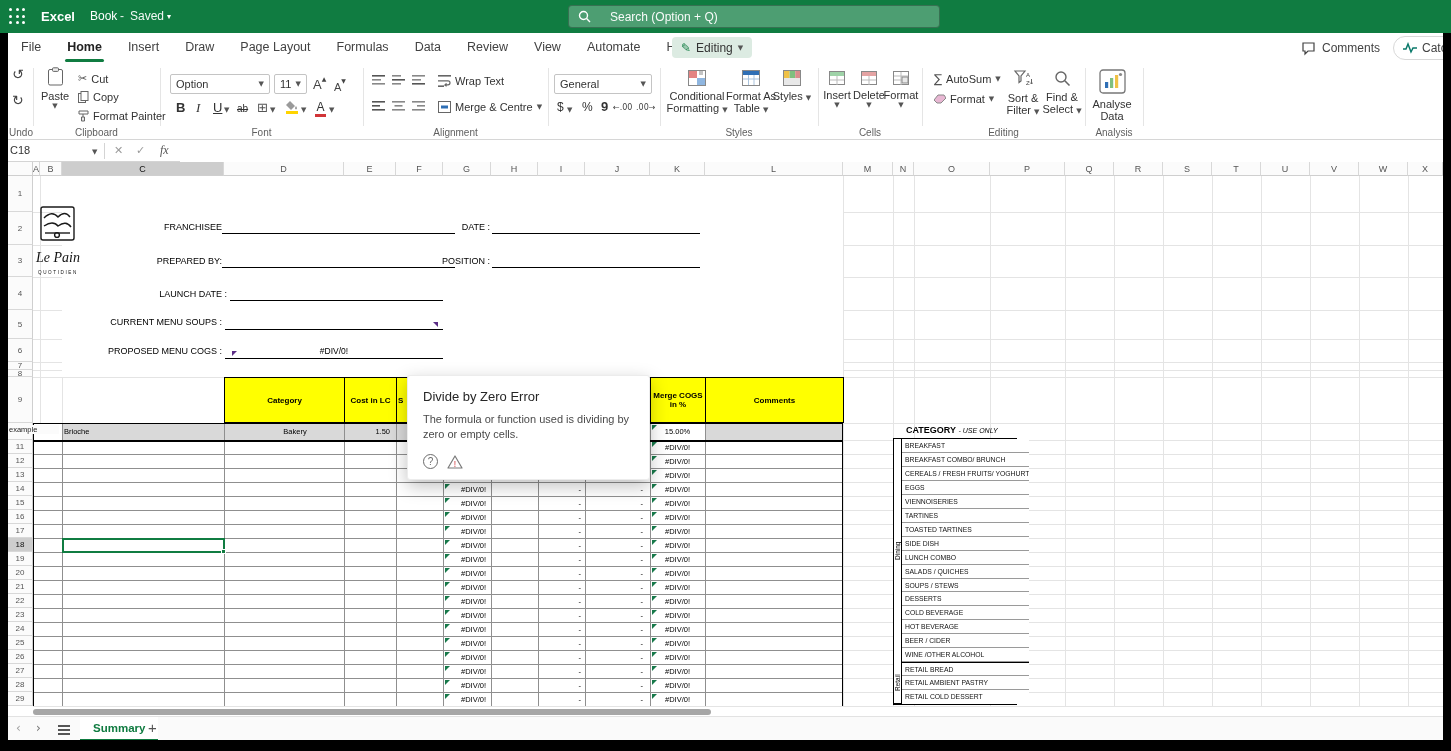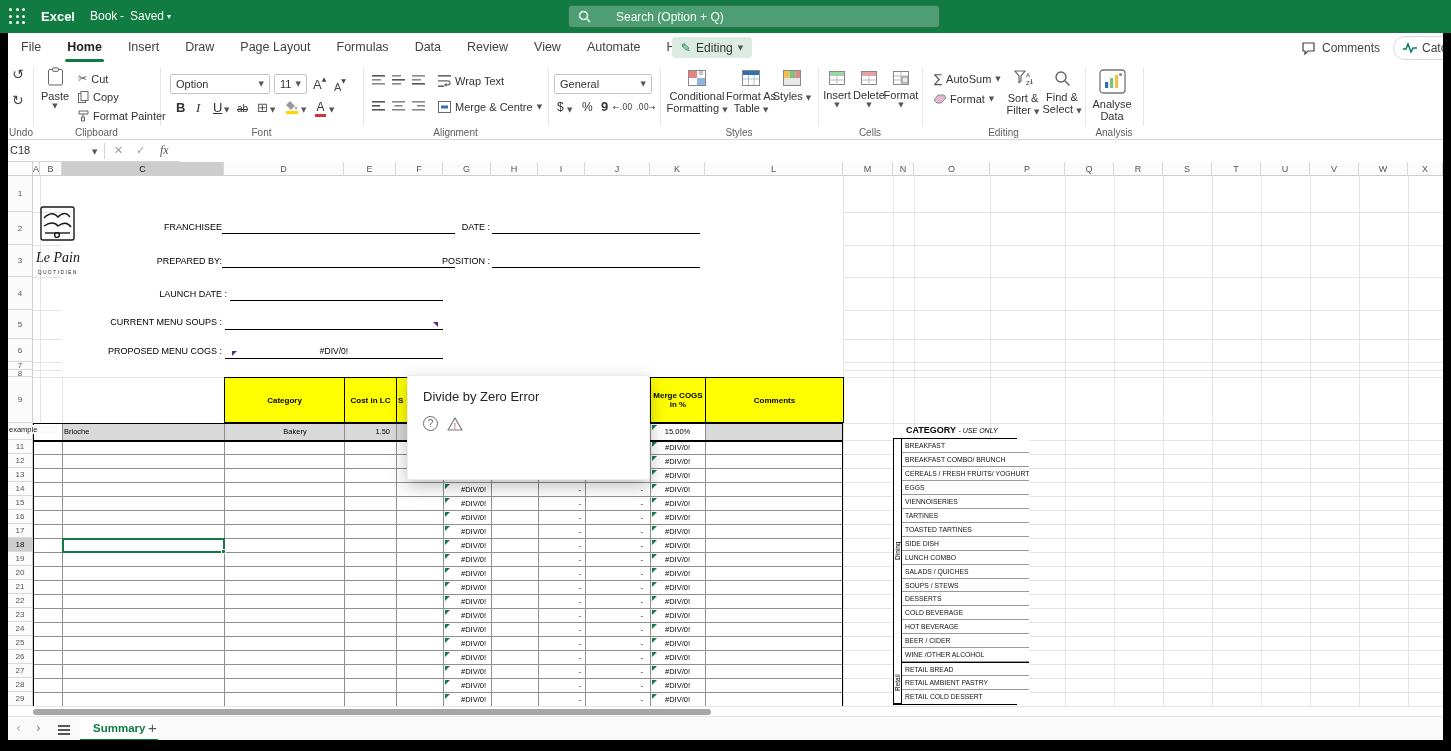--- a/index.html
+++ b/index.html
@@ -10,21 +10,21 @@
   .uico{font-family:"DejaVu Sans",sans-serif;}
 
   
   #titlebar{position:absolute;left:0;top:0;width:1451px;height:33px;background:#107c41;color:#fff;}
   #waffle{position:absolute;left:9px;top:8px;width:17px;height:17px;display:grid;
           grid-template-columns:repeat(3,1fr);grid-template-rows:repeat(3,1fr);gap:3px;}
   #waffle i{width:3px;height:3px;background:#fff;border-radius:50%;}
   .tb-text{position:absolute;top:0;height:33px;line-height:33px;font-size:12px;color:#fff;}
   #searchbox{position:absolute;left:568px;top:5px;width:372px;height:23px;border-radius:4px;
              background:rgba(255,255,255,.26);border:1px solid rgba(0,0,0,.28);
-             display:flex;align-items:center;padding:0 9px;gap:25px;color:rgba(255,255,255,.96);font-size:12px;}
+             display:flex;align-items:center;padding:0 9px;gap:19px;color:rgba(255,255,255,.96);font-size:12px;}
 
   
   #tabsrow{position:absolute;left:0;top:33px;width:1451px;height:29px;background:#fff;}
   #tablist{position:absolute;left:8px;top:0;height:29px;display:flex;}
   .tab{position:relative;padding:0 13px;line-height:29px;font-size:12.5px;color:#424242;cursor:default;white-space:nowrap;}
   .tab.selected{font-weight:bold;color:#222;}
   .tab.selected::after{content:"";position:absolute;left:11px;right:11px;bottom:0;height:3px;background:#107c41;border-radius:2px;}
   #editing-pill{position:absolute;left:672px;top:4px;height:21px;background:#dcebe2;border-radius:4px;
                 display:flex;align-items:center;gap:5px;padding:0 9px;font-size:12px;color:#333;}
   #comments-btn{position:absolute;left:1301px;top:4px;height:22px;display:flex;align-items:center;gap:6px;font-size:12px;color:#424242;}
@@ -777,20 +777,21 @@
           <div class="cat-item">WINE /OTHER ALCOHOL</div>
           <div class="cat-item" style="border-top: 1.5px solid rgb(0, 0, 0);">RETAIL BREAD</div>
           <div class="cat-item">RETAIL AMBIENT PASTRY</div>
           <div class="cat-item" style="border-bottom: none;">RETAIL COLD DESSERT</div>
         </div>
     </div>
   </div>
 
   <div id="popup">
     <h4>Divide by Zero Error</h4>
+    <p>The formula or function used is dividing by zero or empty cells.</p>
     <div class="icons">
       <div class="qcircle">?</div>
       <div>
         <svg width="16" height="14" viewBox="0 0 16 14">
             <path d="M8 1 L15 13 H1 Z" fill="none" stroke="#7a7a7a" stroke-width="1.2" stroke-linejoin="round"></path>
             <text x="8" y="11.5" text-anchor="middle" font-size="8.5" fill="#d13438" font-family="Liberation Sans, sans-serif">!</text>
           </svg>
       </div>
     </div>
   </div>

